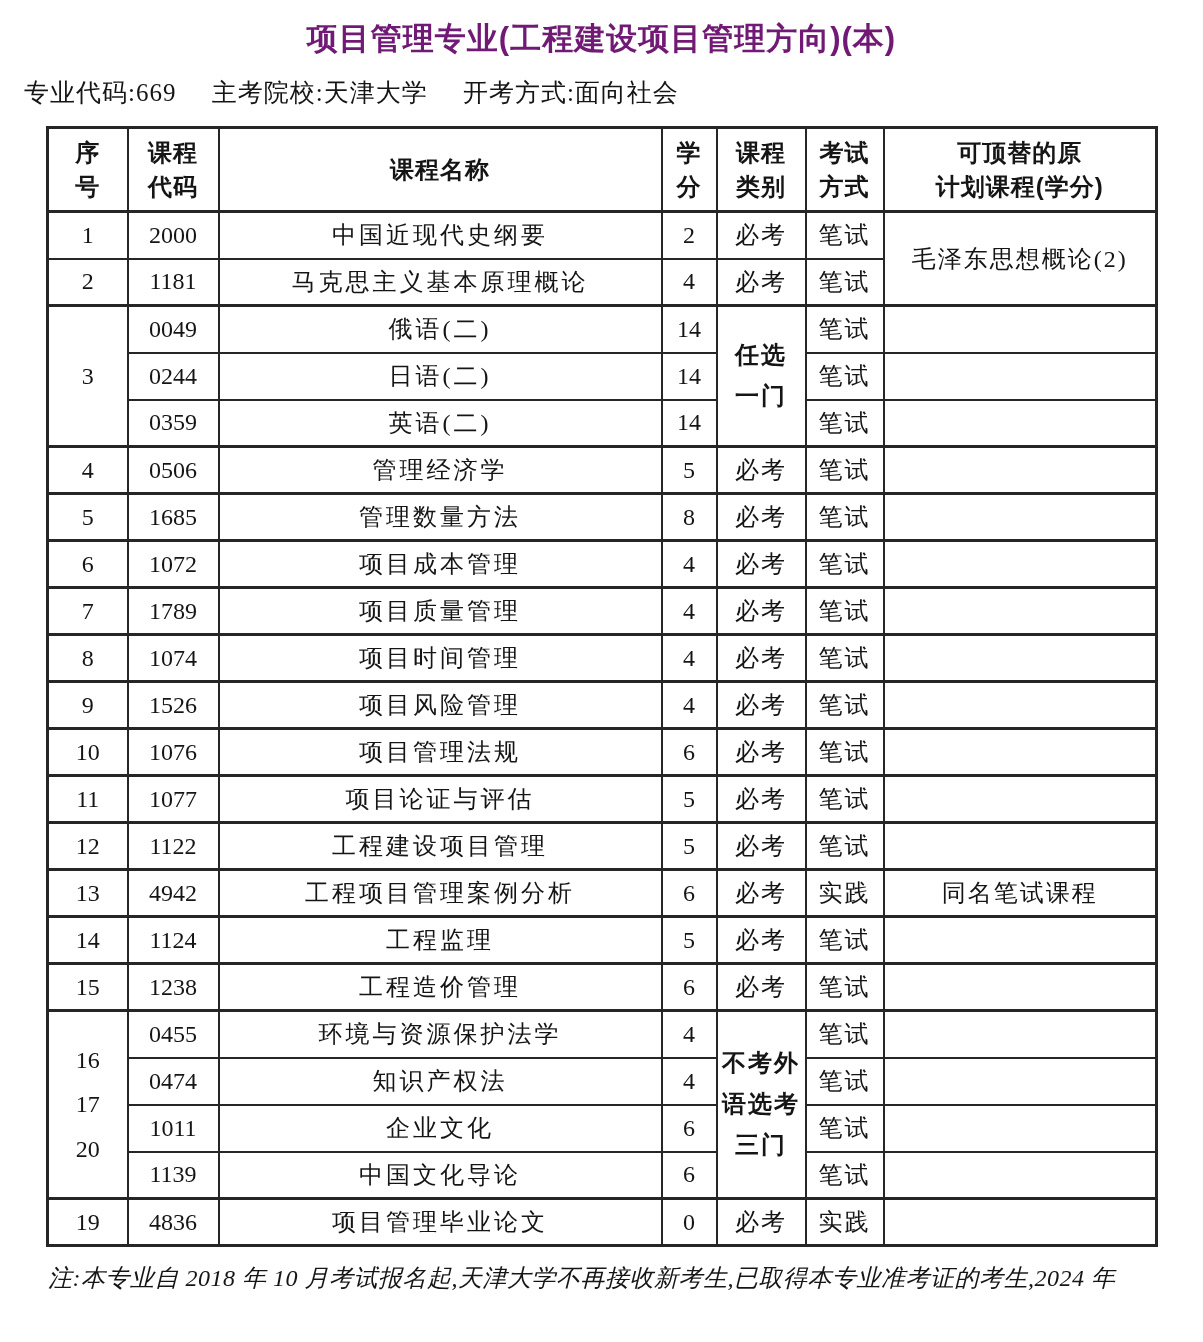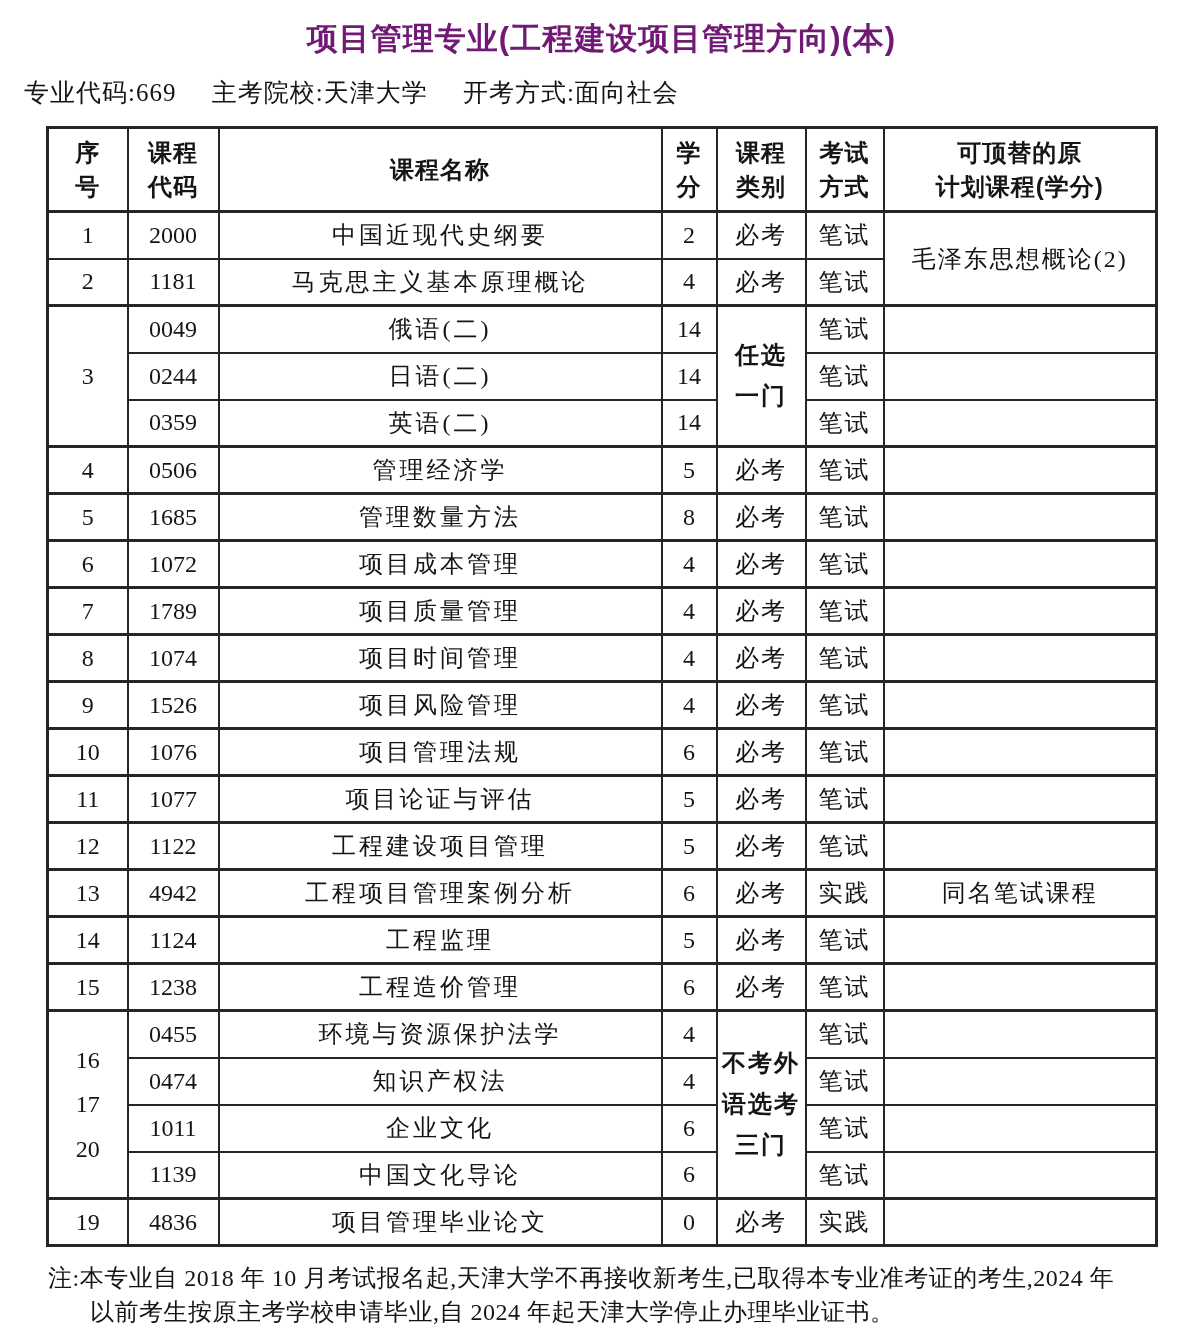--- a/index.html
+++ b/index.html
@@ -53,20 +53,21 @@
   .course-table tbody tr.major td { border-top-width: 3px; }
   .cell-name { letter-spacing: 3px; margin-left: 12px; }
   .cjk { letter-spacing: 2px; }
   .mline div { line-height: 1.7; letter-spacing: 2px; font-weight: bold; }
   .idx-lines div { line-height: 1.85; }
   .note {
     margin: 14px 0 0 48px;
     font-size: 24px;
     line-height: 34px;
     letter-spacing: 0.5px;
+    font-style: italic;
   }
   .note .note-line-2 { margin-left: 42px; }
 </style>
 </head>
 <body>
 
 <div class="doc-title">项目管理专业(工程建设项目管理方向)(本)</div>
 
 <div class="meta-line">
   <span class="meta-seg">专业代码:669</span>
@@ -312,14 +313,13 @@
       <td>0</td>
       <td class="cjk">必考</td>
       <td class="cjk">实践</td>
       <td></td>
     </tr>
   </tbody>
 </table>
 
 <div class="note">
   <div class="note-line-1">注:本专业自 2018 年 10 月考试报名起,天津大学不再接收新考生,已取得本专业准考证的考生,2024 年</div>
-  <div class="note-line-2">以前考生按原主考学校申请毕业,自 2024 年起天津大学停止办理毕业证书。</div>
 </div>
 
 </body></html>

